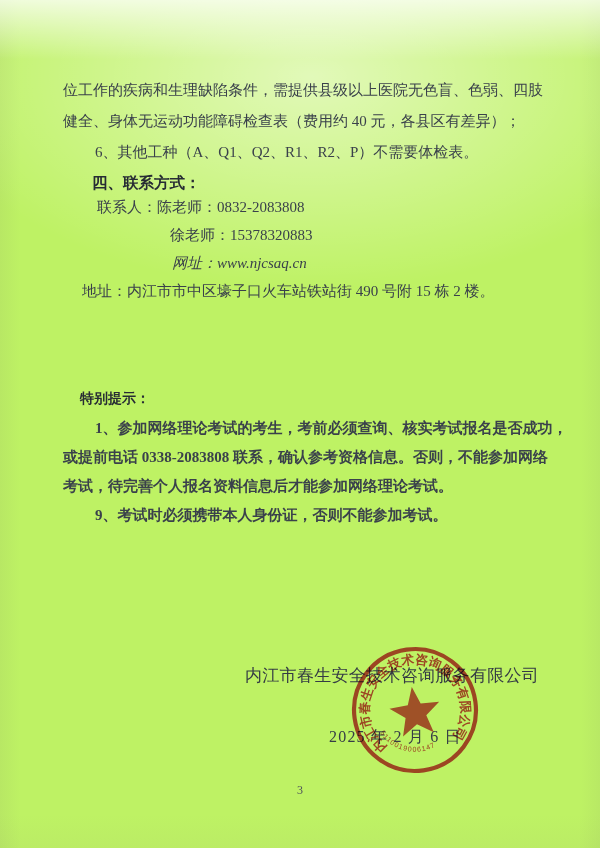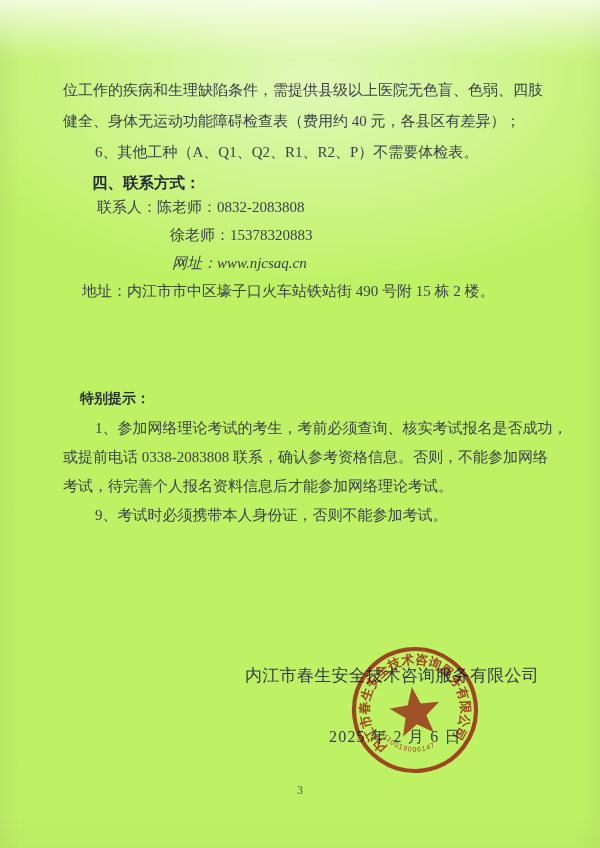--- a/index.html
+++ b/index.html
@@ -31,21 +31,21 @@
   .notice-heading  { line-height:30px; padding-left:17px; font-size:14px; }
   .contact { margin-top:-4px; }
   .contact .line { line-height:28px; white-space:nowrap; }
   .c0 { padding-left:34px; }
   .c1 { padding-left:107px; }
   .c2 { padding-left:117px; letter-spacing:.5px; }
   .c3 { padding-left:109px;font-style:italic; }
   .c4 { padding-left:19px; }
   .ind { padding-left:32px; }
   .sec-notice { top:384px; }
-  .sec-notice .line { line-height:29px; white-space:nowrap; }
+  .sec-notice .line { line-height:29px; white-space:nowrap;font-weight:bold; }
   .company {
     position:absolute; top:664px; left:245px;
     font-size:17px; letter-spacing:.3px; color:#343b44; white-space:nowrap;
   }
   .date {
     position:absolute; top:727px; left:329px;
     font-size:16px; letter-spacing:1.2px; color:#363d46; white-space:nowrap;
   }
   .pageno {
     position:absolute; top:783px; left:0; width:100%;

